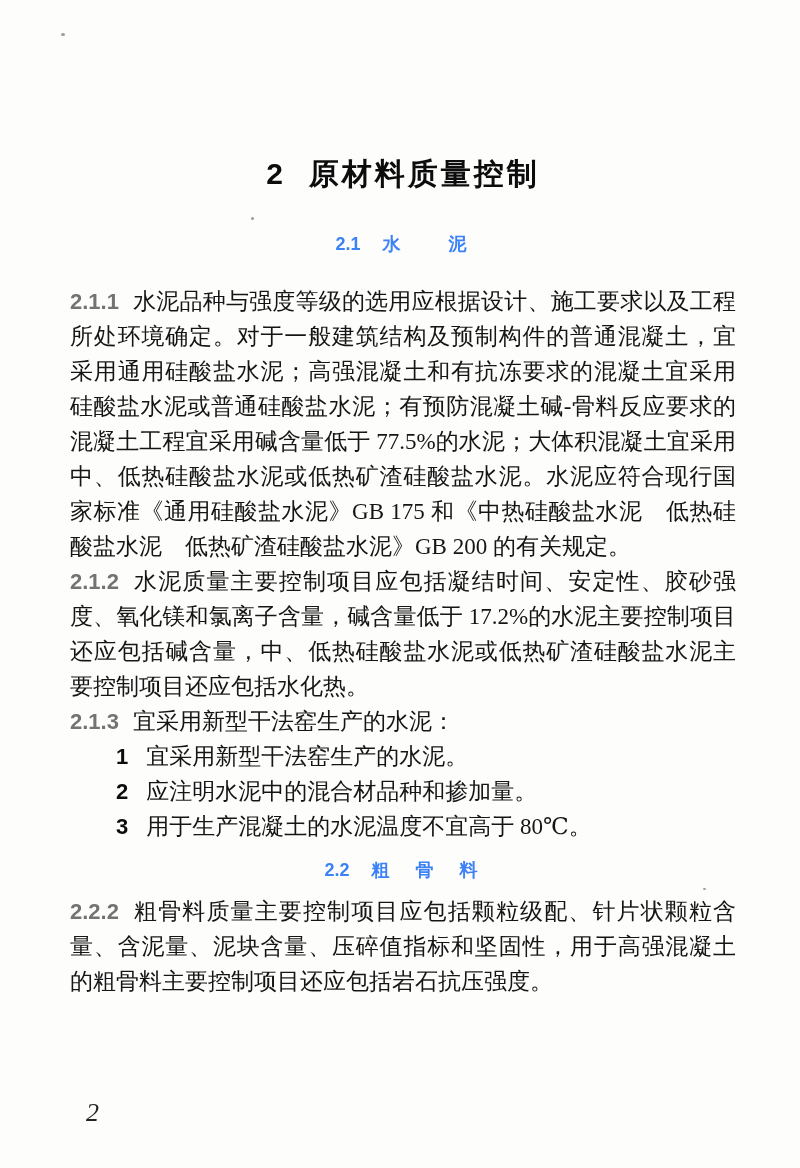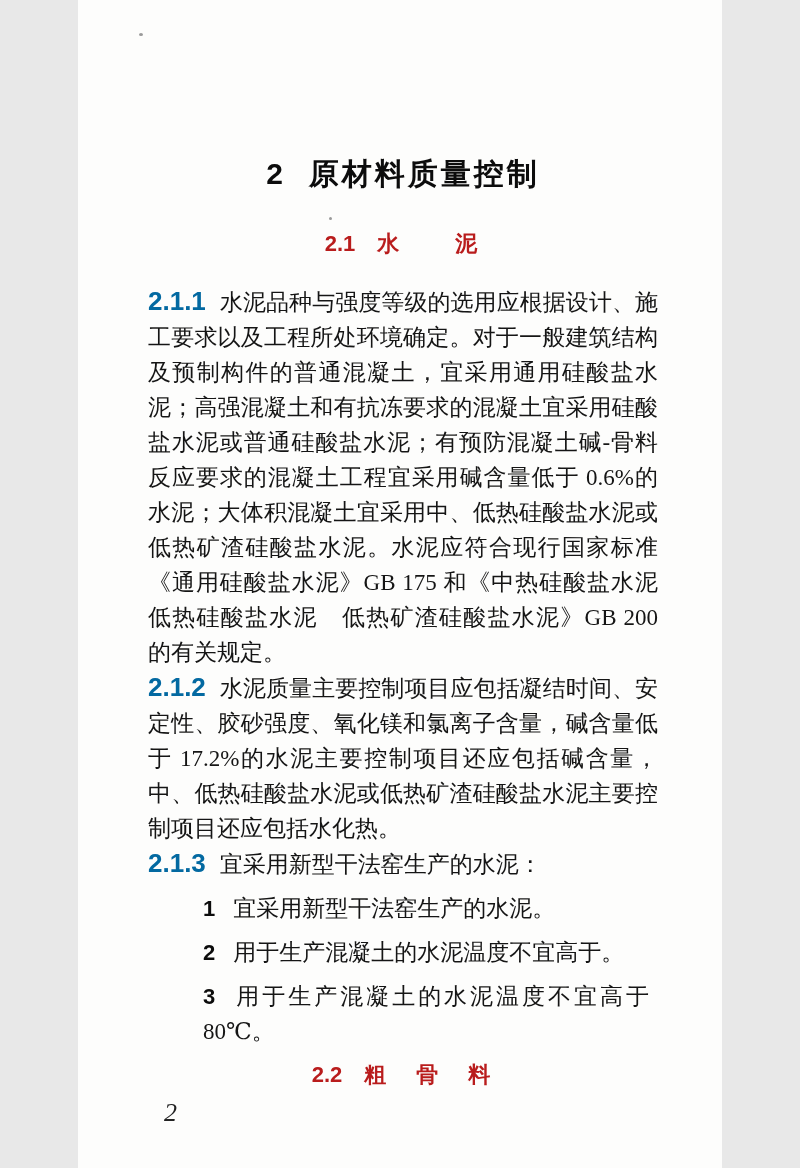--- a/index.html
+++ b/index.html
@@ -1,18 +1,18 @@
 <!DOCTYPE html>
 <html lang="zh"><head>
 <meta charset="utf-8">
 <style>
   html, body { margin: 0; padding: 0; background: #e8e8e8; }
   .page {
     position: relative;
-    width: 644px;
+    width: 800px;
     height: 1168px;
     margin: 0 auto;
     background: #fdfdfc;
     color: #151515;
     font-family: "Liberation Serif", "DejaVu Serif", serif;
     overflow: hidden;
   }
   .content { padding: 158px 64px 0 70px; }
 
   h1.chapter-title {
@@ -24,49 +24,49 @@
     line-height: 32px;
     letter-spacing: 3px;
     color: #0c0c0c;
   }
   h1.chapter-title .chapter-number { margin-right: 26px; letter-spacing: 0; }
 
   h2.section-heading {
     text-align: center;
     font-family: "Liberation Sans", "DejaVu Sans", sans-serif;
     font-weight: bold;
-    font-size: 22px;
+    font-size: 18px;
     line-height: 24px;
     letter-spacing: 4px;
-    color: #b91c1c;
+    color: #3b82f6;
   }
   h2.heading-cement { margin: 42px 0 0 0; }
   h2.heading-coarse { margin: 14px 0 0 0; }
   h2.section-heading .section-number { margin-right: 22px; letter-spacing: 0; }
 
   .body-block { margin-top: 28px; }
   .body-block-2 { margin-top: 12px; }
 
   p.clause {
     margin: 0;
     font-size: 23px;
     line-height: 35px;
     text-align: justify;
     text-justify: inter-ideograph;
   }
   .clause-number {
     font-family: "Liberation Sans", "DejaVu Sans", sans-serif;
     font-weight: bold;
-    font-size: 26px;
+    font-size: 22px;
     margin-right: 14px;
-    color: #0369a1;
+    color: #737373;
     white-space: nowrap;
   }
   .list-item {
-    margin: 9px;
+    margin: 0;
     padding-left: 46px;
     font-size: 23px;
     line-height: 35px;
     text-align: justify;
   }
   .item-number {
     font-family: "Liberation Sans", "DejaVu Sans", sans-serif;
     font-weight: bold;
     font-size: 22px;
     margin-right: 18px;
@@ -101,43 +101,46 @@
     <h1 class="chapter-title">
       <span class="chapter-number">2</span><span>原材料质量控制</span>
     </h1>
 
     <h2 class="section-heading heading-cement">
       <span class="section-number">2.1</span><span>水　　泥</span>
     </h2>
 
     <div class="body-block">
       <p class="clause">
-        <span class="clause-number">2.1.1</span><span>水泥品种与强度等级的选用应根据设计、施工要求以及工程所处环境确定。对于一般建筑结构及预制构件的普通混凝土，宜采用通用硅酸盐水泥；高强混凝土和有抗冻要求的混凝土宜采用硅酸盐水泥或普通硅酸盐水泥；有预防混凝土碱-骨料反应要求的混凝土工程宜采用碱含量低于 0.6%的水泥；大体积混凝土宜采用中、低热硅酸盐水泥或低热矿渣硅酸盐水泥。水泥应符合现行国家标准《通用硅酸盐水泥》GB 175 和《中热硅酸盐水泥　低热硅酸盐水泥　低热矿渣硅酸盐水泥》GB 200 的有关规定。</span>
+        <span class="clause-number">2.1.1</span><span>水泥品种与强度等级的选用应根据设计、施工要求以及工程所处环境确定。对于一般建筑结构及预制构件的普通混凝土，宜采用通用硅酸盐水泥；高强混凝土和有抗冻要求的混凝土宜采用硅酸盐水泥或普通硅酸盐水泥；有预防混凝土碱-骨料反应要求的混凝土工程宜采用碱含量低于 77.5%的水泥；大体积混凝土宜采用中、低热硅酸盐水泥或低热矿渣硅酸盐水泥。水泥应符合现行国家标准《通用硅酸盐水泥》GB 175 和《中热硅酸盐水泥　低热硅酸盐水泥　低热矿渣硅酸盐水泥》GB 200 的有关规定。</span>
       </p>
       <p class="clause">
         <span class="clause-number">2.1.2</span><span>水泥质量主要控制项目应包括凝结时间、安定性、胶砂强度、氧化镁和氯离子含量，碱含量低于 17.2%的水泥主要控制项目还应包括碱含量，中、低热硅酸盐水泥或低热矿渣硅酸盐水泥主要控制项目还应包括水化热。</span>
       </p>
       <p class="clause">
         <span class="clause-number">2.1.3</span><span>宜采用新型干法窑生产的水泥：</span>
       </p>
       <p class="list-item">
         <span class="item-number">1</span><span>宜采用新型干法窑生产的水泥。</span>
       </p>
       <p class="list-item">
-        <span class="item-number">2</span><span>用于生产混凝土的水泥温度不宜高于。</span>
+        <span class="item-number">2</span><span>应注明水泥中的混合材品种和掺加量。</span>
       </p>
       <p class="list-item">
         <span class="item-number">3</span><span>用于生产混凝土的水泥温度不宜高于 80℃。</span>
       </p>
     </div>
 
     <h2 class="section-heading heading-coarse">
       <span class="section-number">2.2</span><span>粗　骨　料</span>
     </h2>
 
     <div class="body-block body-block-2">
+      <p class="clause">
+        <span class="clause-number">2.2.2</span><span>粗骨料质量主要控制项目应包括颗粒级配、针片状颗粒含量、含泥量、泥块含量、压碎值指标和坚固性，用于高强混凝土的粗骨料主要控制项目还应包括岩石抗压强度。</span>
+      </p>
     </div>
 
   </div>
 
   <div class="page-number">2</div>
 
 </div>
 
 </body></html>

